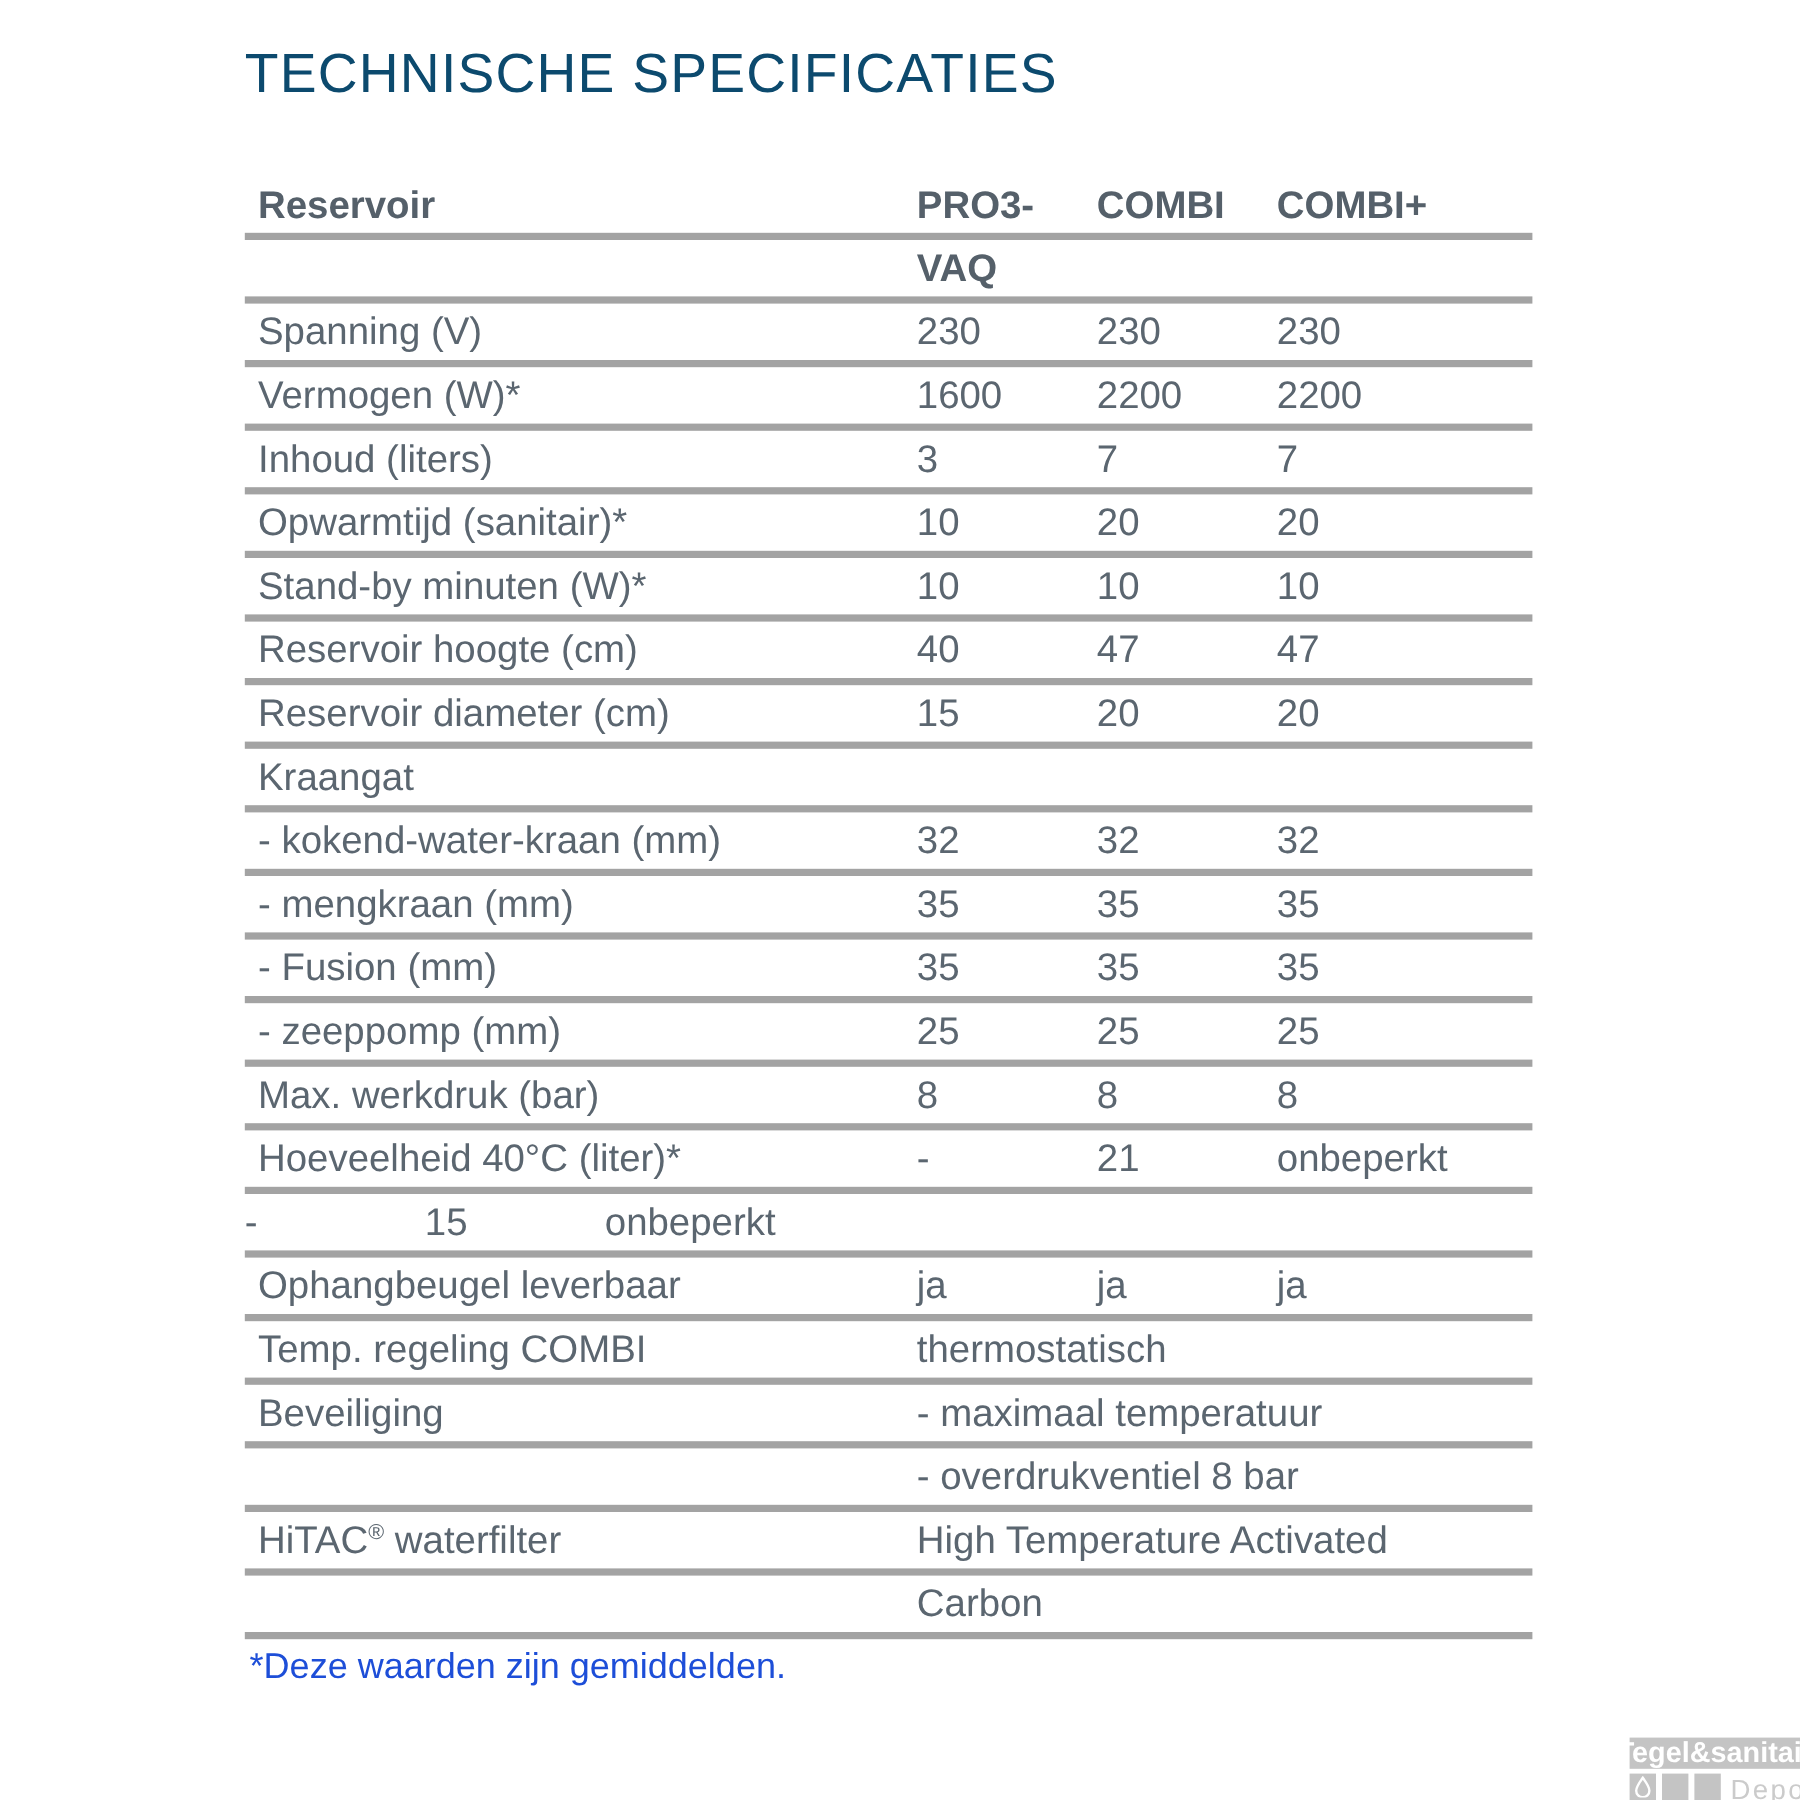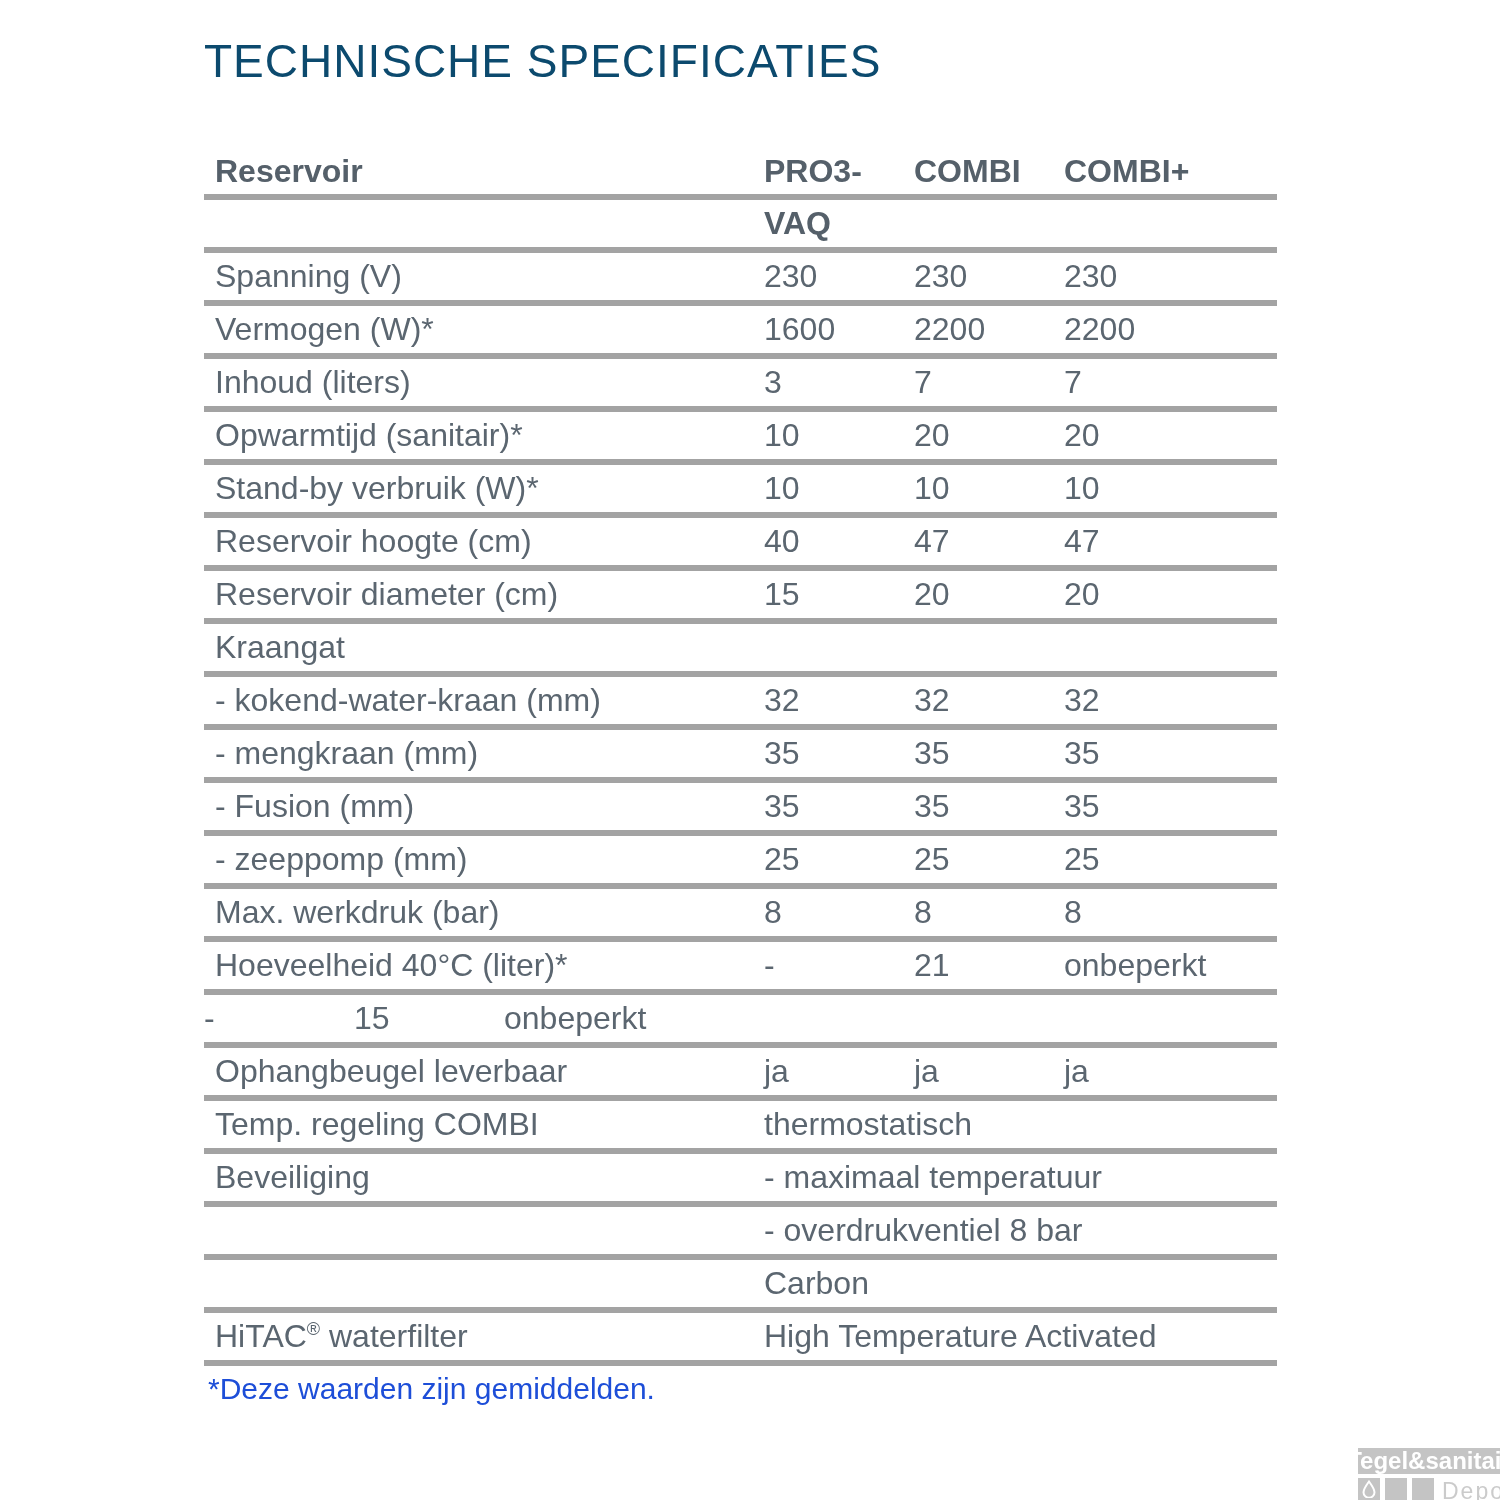--- a/index.html
+++ b/index.html
@@ -114,21 +114,21 @@
     <div class="c-v">7</div>
     <div class="c-v c-last">7</div>
   </div>
   <div class="row">
     <div class="c-label">Opwarmtijd (sanitair)*</div>
     <div class="c-v">10</div>
     <div class="c-v">20</div>
     <div class="c-v c-last">20</div>
   </div>
   <div class="row">
-    <div class="c-label">Stand-by verbruik (W)*</div>
+    <div class="c-label">Stand-by minuten (W)*</div>
     <div class="c-v">10</div>
     <div class="c-v">10</div>
     <div class="c-v c-last">10</div>
   </div>
   <div class="row">
     <div class="c-label">Reservoir hoogte (cm)</div>
     <div class="c-v">40</div>
     <div class="c-v">47</div>
     <div class="c-v c-last">47</div>
   </div>
@@ -197,26 +197,26 @@
   </div>
   <div class="row">
     <div class="c-label">Beveiliging</div>
     <div class="c-span">- maximaal temperatuur</div>
   </div>
   <div class="row">
     <div class="c-label"></div>
     <div class="c-span">- overdrukventiel 8 bar</div>
   </div>
   <div class="row">
+    <div class="c-label"><span>HiTAC</span><sup class="reg">®</sup><span> waterfilter</span></div>
+    <div class="c-span">High Temperature Activated</div>
+  </div>
+  <div class="row">
     <div class="c-label"></div>
     <div class="c-span">Carbon</div>
-  </div>
-  <div class="row">
-    <div class="c-label"><span>HiTAC</span><sup class="reg">®</sup><span> waterfilter</span></div>
-    <div class="c-span">High Temperature Activated</div>
   </div>
 </div>
 
 <div class="footnote">*Deze waarden zijn gemiddelden.</div>
 
 <div class="wm">
   <div class="wm-bar">
     <span>Tegel&amp;sanitair</span>
   </div>
   <div class="wm-squares">

